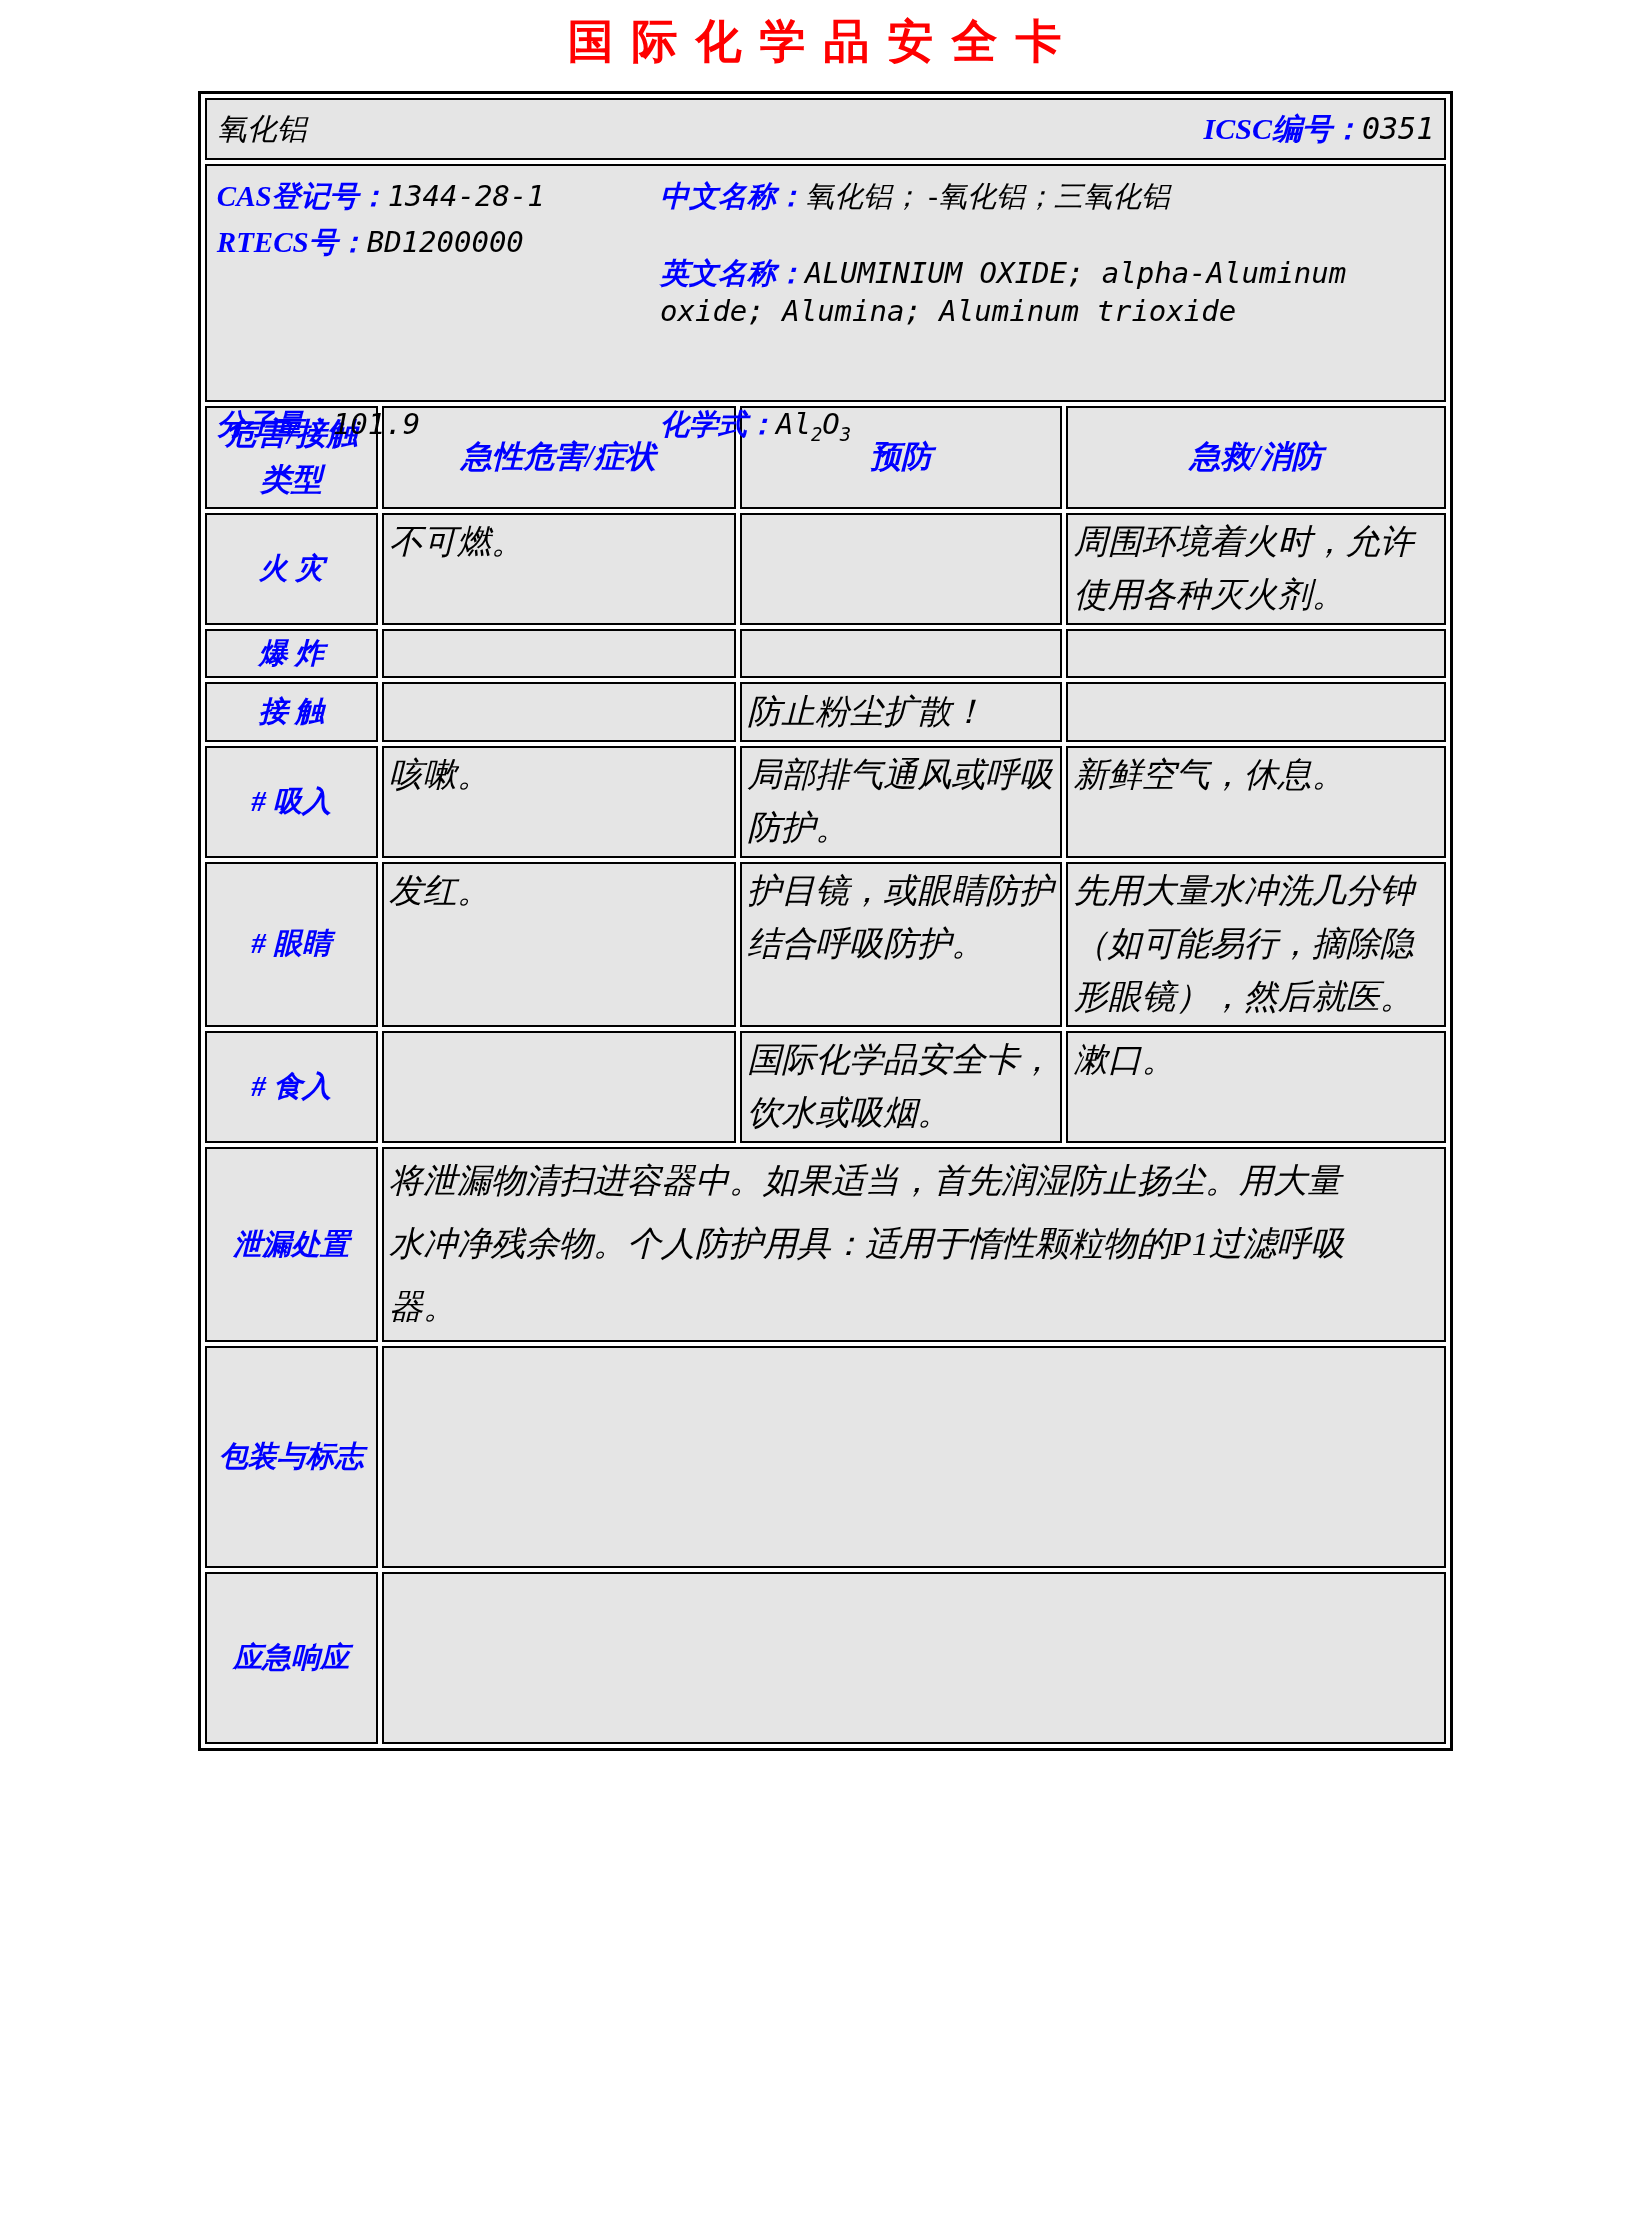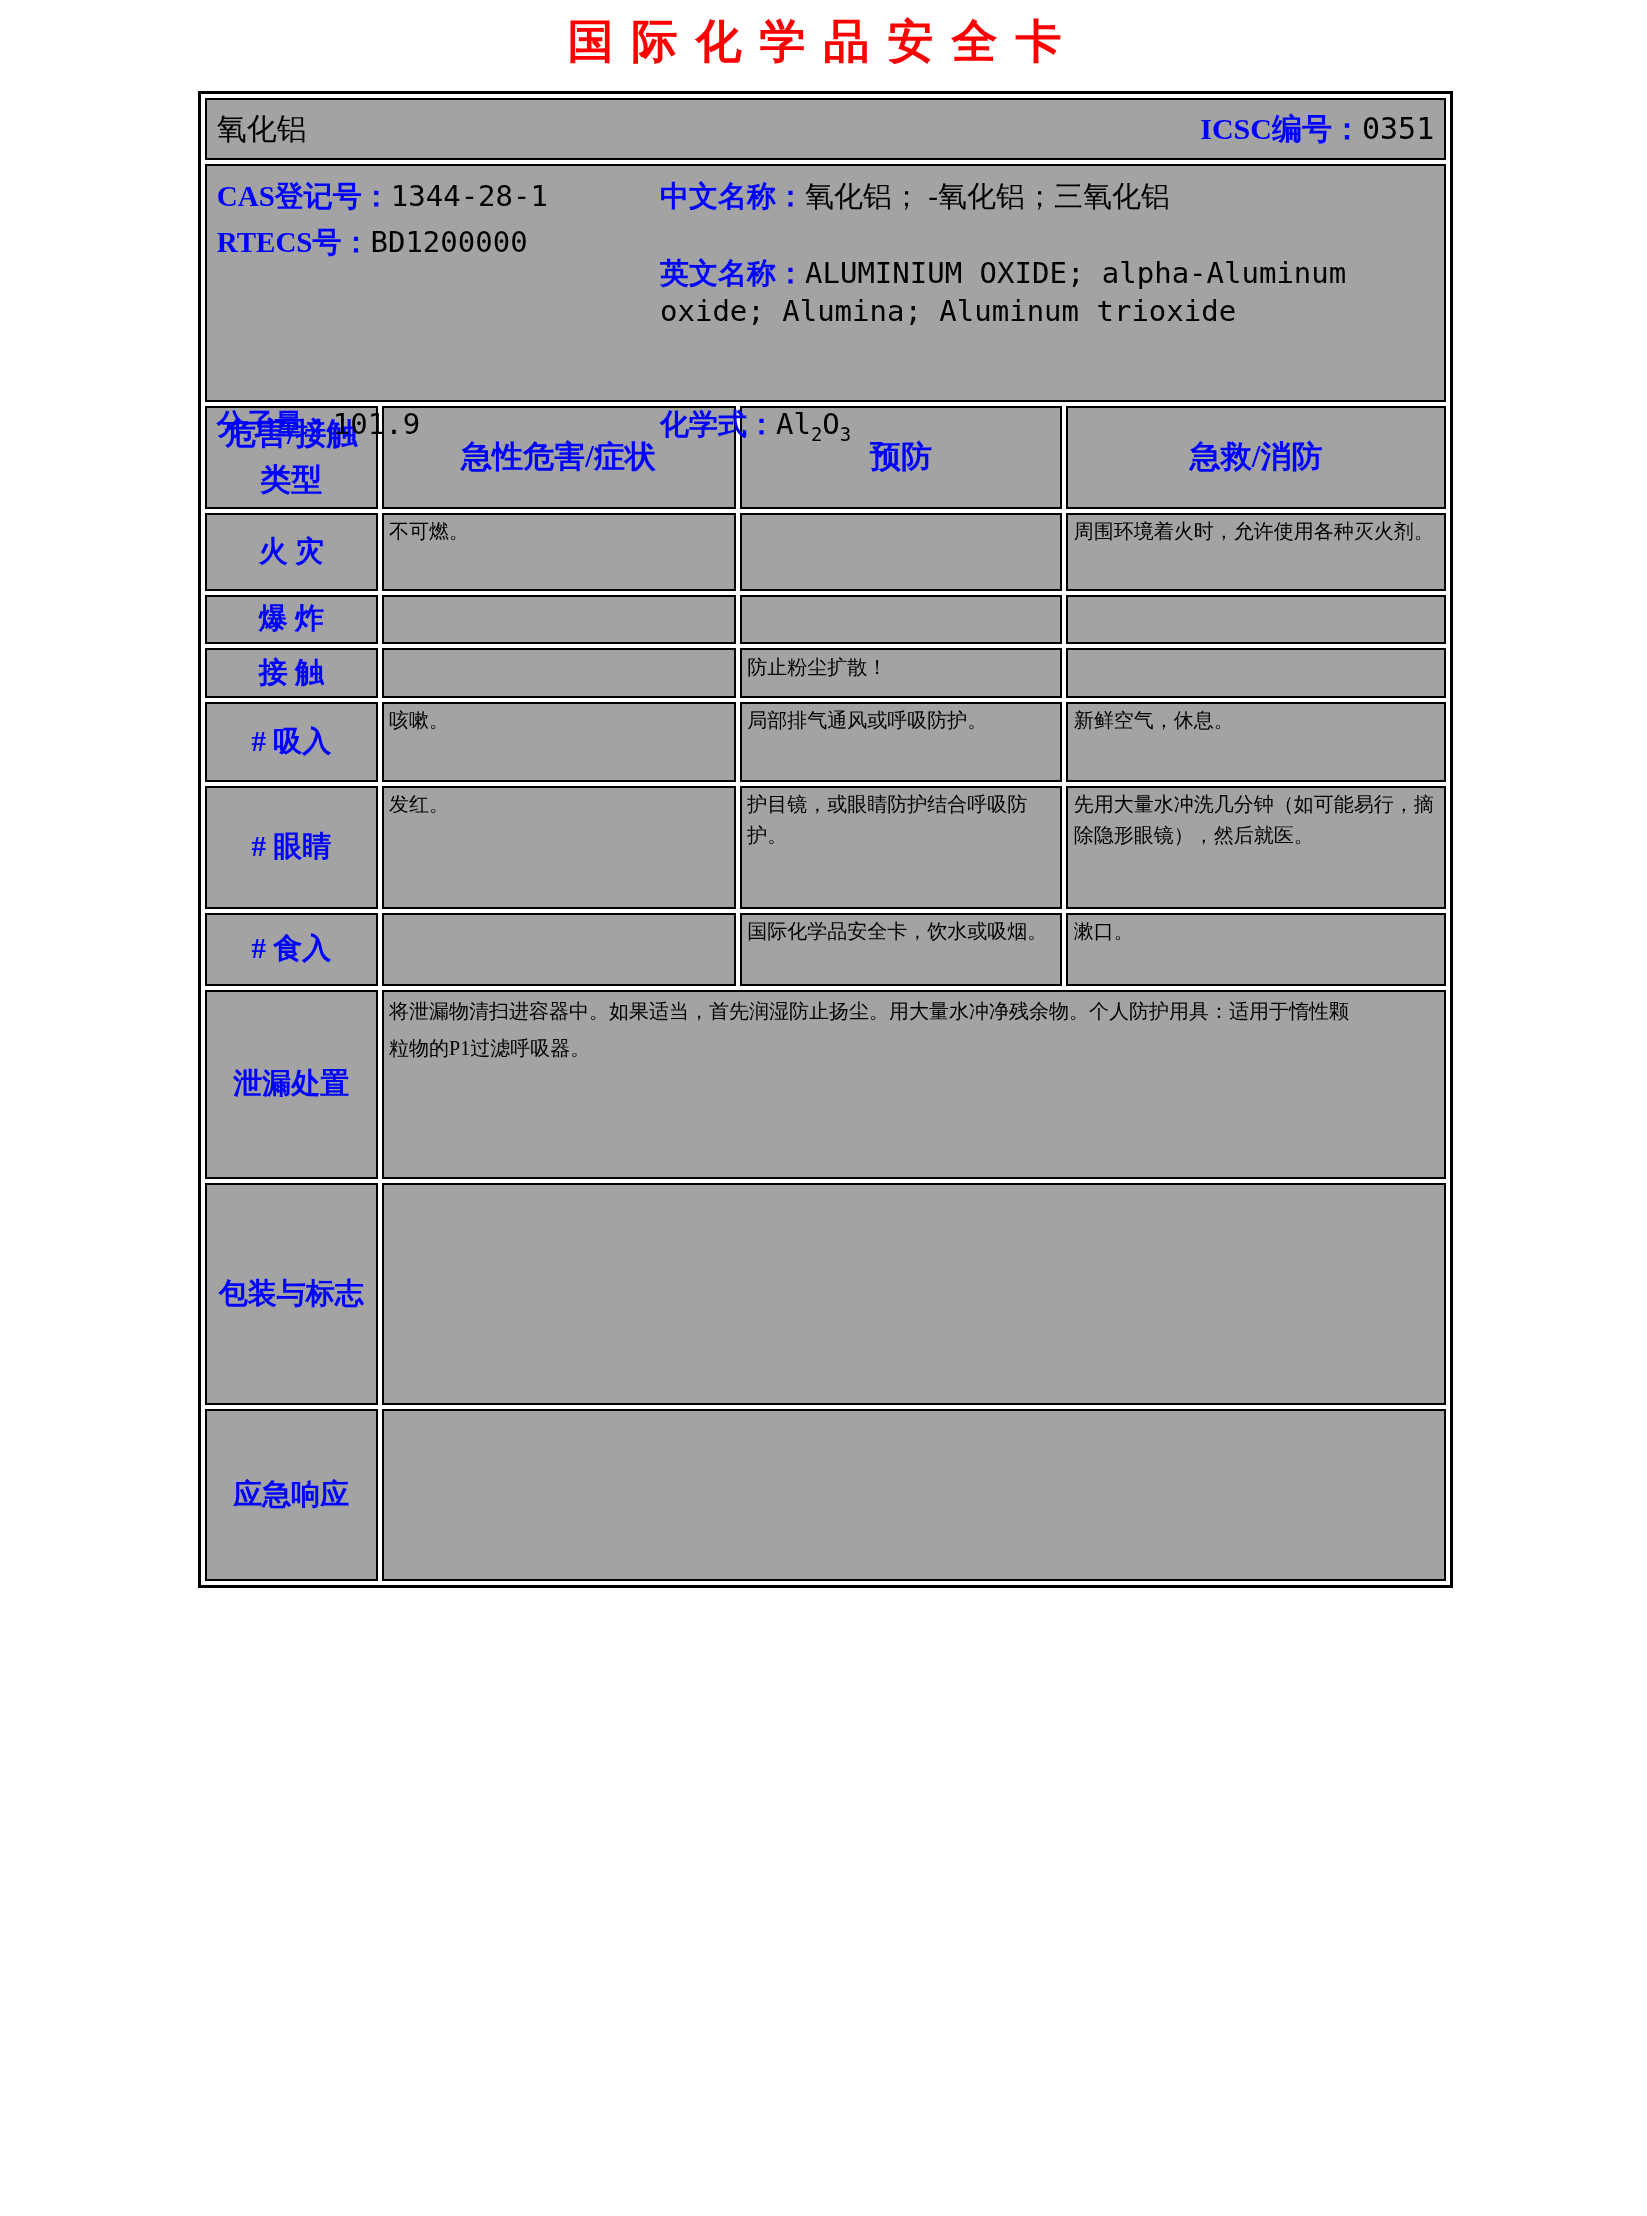--- a/index.html
+++ b/index.html
@@ -30,21 +30,22 @@
     border: 3.5px solid #000000;
     background: #ffffff;
   }
   col.c1 { width: 169px; }
   col.c2 { width: 347px; }
   col.c3 { width: 316px; }
   col.c4 { width: 372px; }
   td, th {
     border: 2.1px solid #000000;
     box-sizing: border-box;
-    background: #a3a3a3;
+    background: #e5e5e5;
+    font-style: italic;
   }
   
   tr.tr-top     { height: 62px; }
   tr.tr-id      { height: 238px; }
   tr.tr-head    { height: 75px; }
   tr.tr-fire    { height: 78px; }
   tr.tr-expl    { height: 45px; }
   tr.tr-contact { height: 46px; }
   tr.tr-inhal   { height: 80px; }
   tr.tr-skin    { height: 77px; }
@@ -80,21 +81,21 @@
     color: #0000FF; font-weight: bold;
     font-size: 31px; text-align: center; vertical-align: middle;
     line-height: 1.5; padding: 2.8px;
   }
   .type-cell {
     color: #0000FF; font-weight: bold;
     font-size: 29px; text-align: center; vertical-align: middle;
     padding: 2.8px;
   }
   .body-cell {
-    font-size: 20px; text-align: left; vertical-align: top;
+    font-size: 34px; text-align: left; vertical-align: top;
     padding: 1.4px 5.6px; line-height: 1.55;
   }
   .section-cell { vertical-align: top; }
   .section-text { max-width: 972px; line-height: 1.85; }
 </style>
 </head>
 <body>
 
 <div class="page-title">国际化学品安全卡</div>
 

